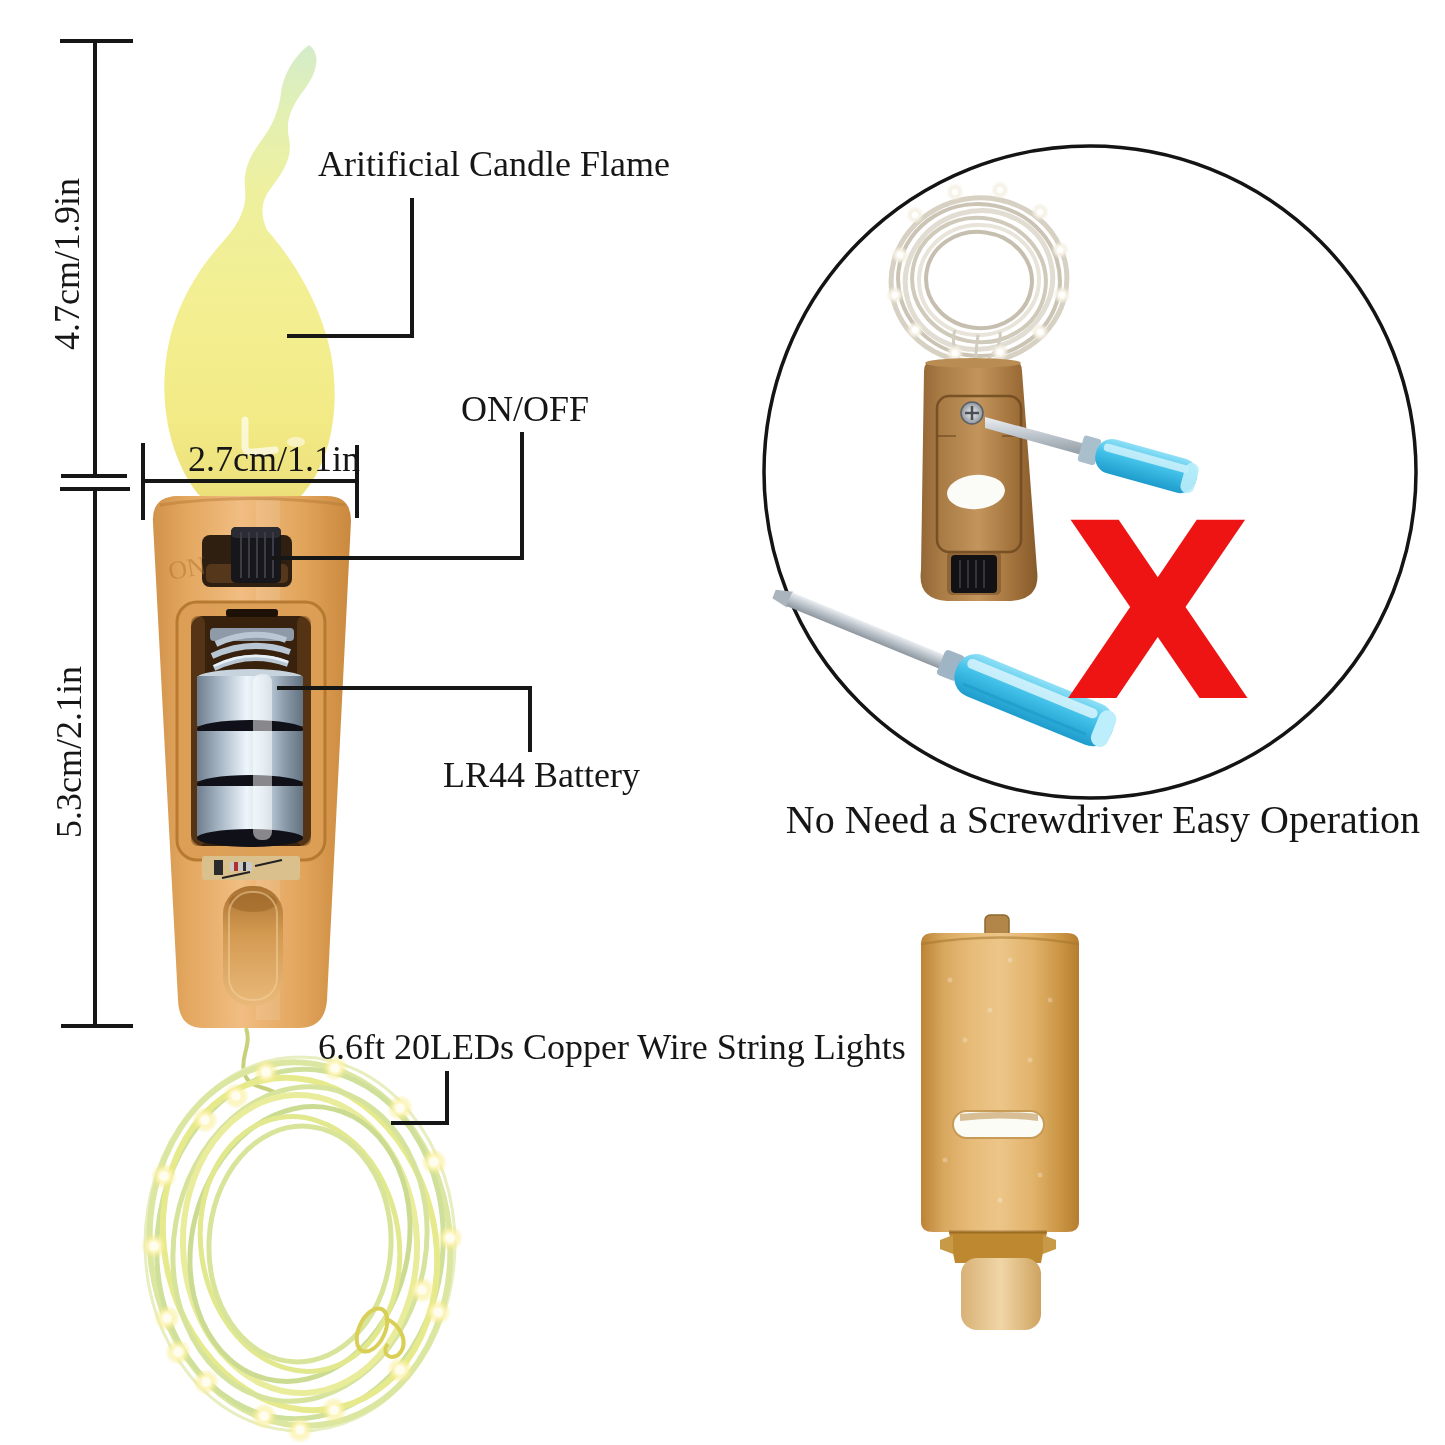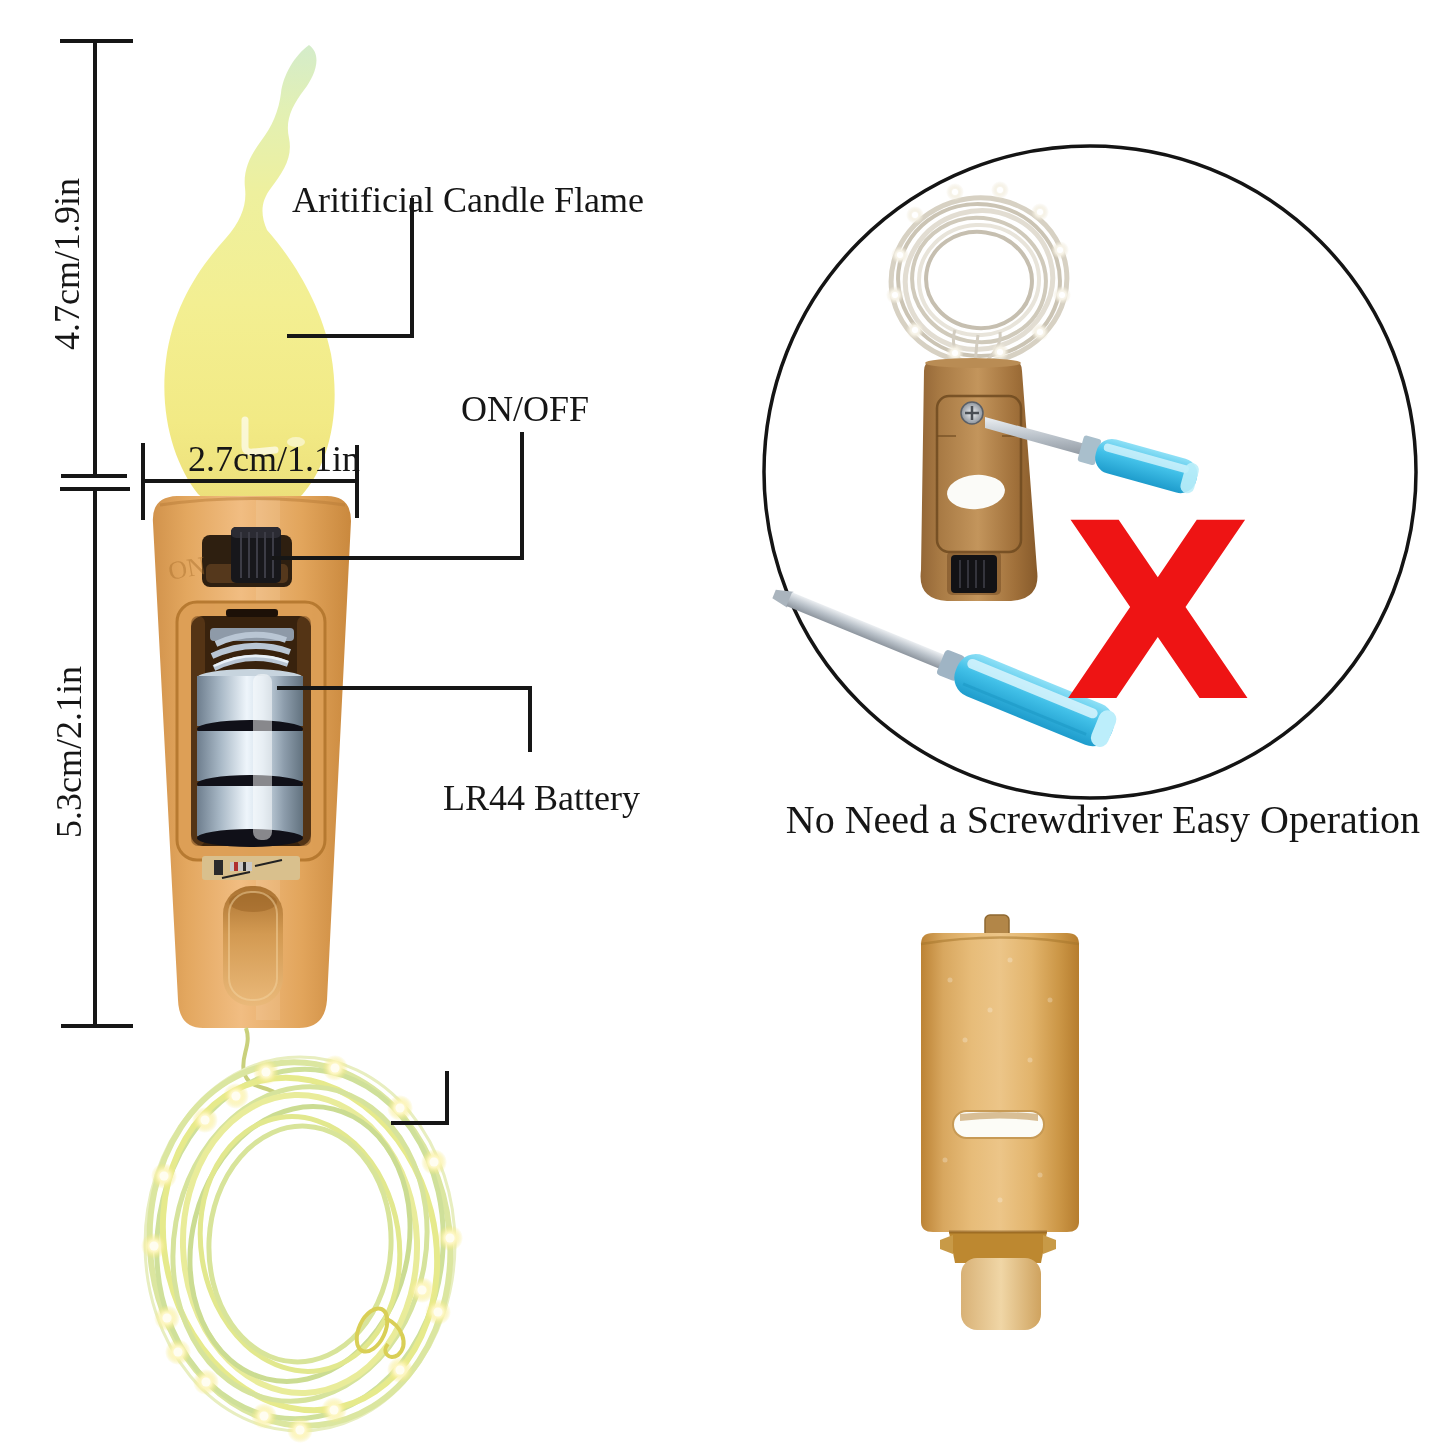--- a/index.html
+++ b/index.html
@@ -399,28 +399,29 @@
   <div class="ln" style="left:355px;top:445px;width:3.5px;height:73px;"></div>
   <div class="ln" style="left:410px;top:198px;width:3.5px;height:140px;"></div>
   <div class="ln" style="left:287px;top:334px;width:127px;height:3.5px;"></div>
   <div class="ln" style="left:520px;top:432px;width:3.5px;height:127px;"></div>
   <div class="ln" style="left:272px;top:556px;width:252px;height:3.5px;"></div>
   <div class="ln" style="left:277px;top:686px;width:255px;height:3.5px;"></div>
   <div class="ln" style="left:528px;top:686px;width:3.5px;height:66px;"></div>
   <div class="ln" style="left:445px;top:1071px;width:3.5px;height:53px;"></div>
   <div class="ln" style="left:391px;top:1121px;width:58px;height:3.5px;"></div>
 
-  <div class="lbl" style="left:292px;top:146px;margin-top:36px;">Aritificial Candle Flame</div>
+  <div class="lbl" style="left:318px;top:146px;">Aritificial Candle Flame</div>
 
   <div class="lbl" style="left:461px;top:391px;">ON/OFF</div>
 
   <div class="lbl center" style="left:148px;top:441px;width:212px;">2.7cm/1.1in</div>
 
   <div class="lbl rot" style="left:-62px;top:245px;width:260px;">4.7cm/1.9in</div>
 
   <div class="lbl rot" style="left:-60px;top:733px;width:260px;">5.3cm/2.1in</div>
 
-  <div class="lbl" style="left:443px;top:780px;text-align:center;">LR44 Battery</div>
-
+  <div class="lbl" style="left:443px;top:757px;text-align:center;">LR44 Battery</div>
+
+  <div class="lbl" style="left:318px;top:1029px;">6.6ft 20LEDs Copper Wire String Lights</div>
 
   <div class="lbl big center" style="left:720px;top:799px;width:700px;">No Need a Screwdriver Easy Operation</div>
 
 </div>
 
 </body></html>

